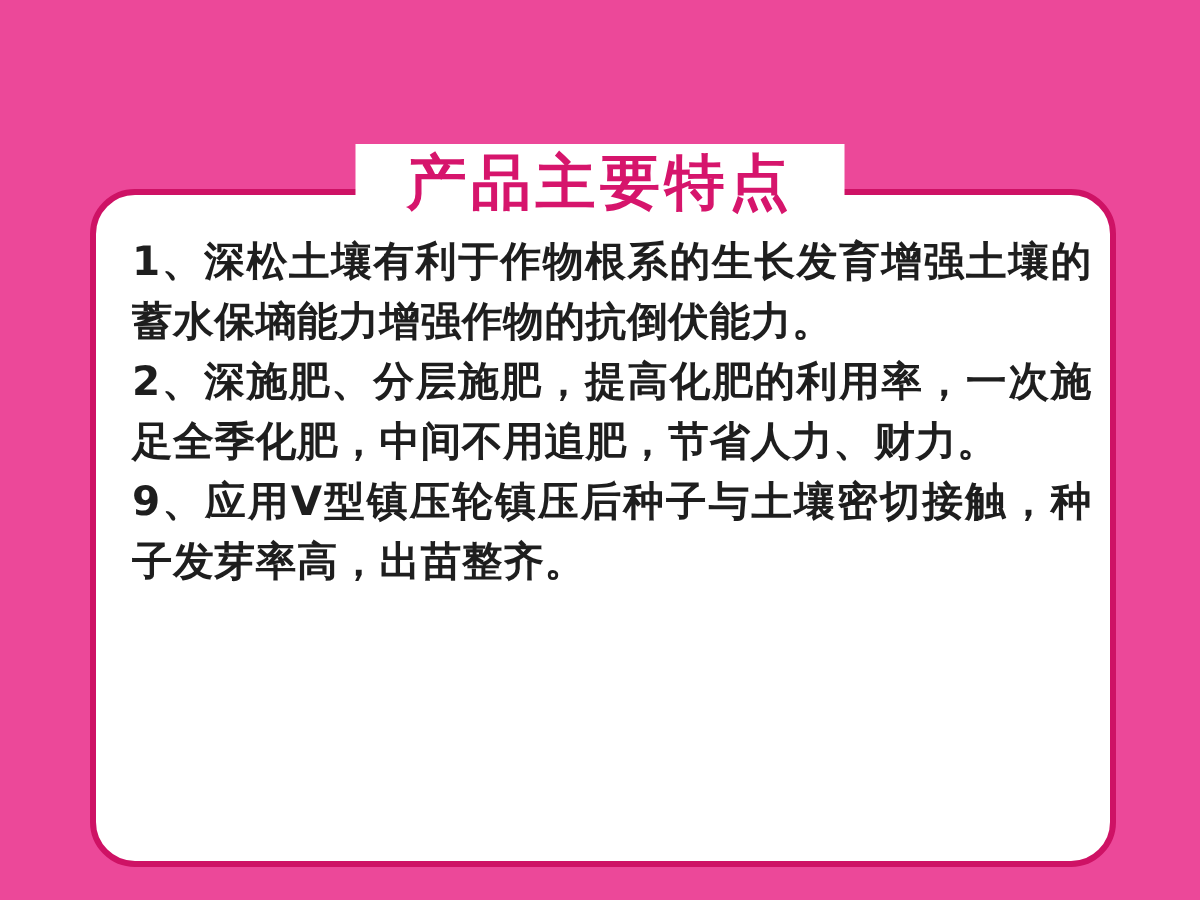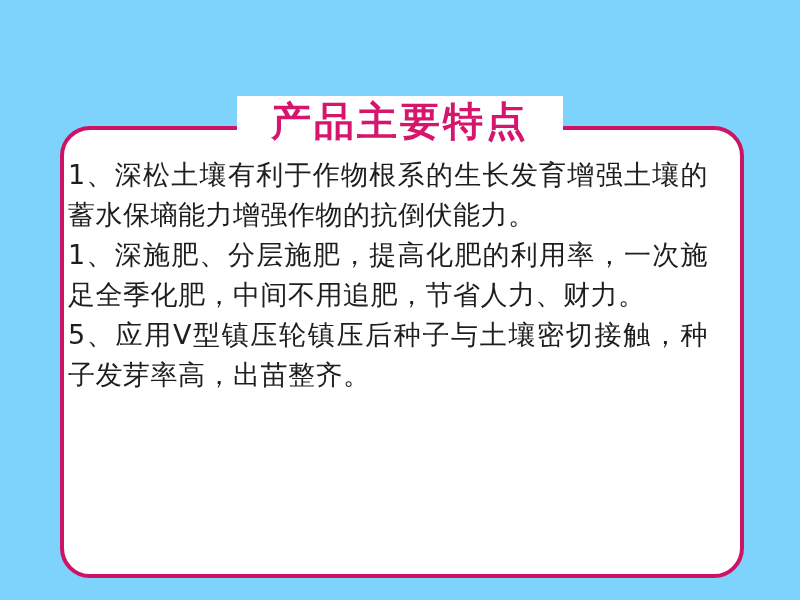--- a/index.html
+++ b/index.html
@@ -10,21 +10,21 @@
   * { margin: 0; padding: 0; box-sizing: border-box; }
   html, body {
     width: 800px; height: 600px;
     background: #ffffff;
     font-family: "DejaVu Sans", "Liberation Sans", sans-serif;
     overflow: hidden;
   }
   .stage {
     position: relative;
     width: 800px; height: 600px;
-    background: #7dd3fc;
+    background: #ec4899;
   }
   .feature-panel {
     position: absolute;
     left: 60px; top: 126px;
     width: 684px; height: 452px;
     border: 4px solid var(--accent);
     border-radius: 30px;
     background: #ffffff;
   }
   .panel-title {
@@ -37,37 +37,38 @@
     font-family: "Liberation Serif", "DejaVu Serif", serif;
     font-weight: bold;
     font-size: 40px;
     line-height: 52px;
     letter-spacing: 3px;
     color: var(--title-color);
     white-space: nowrap;
   }
   .feature-list {
     position: absolute;
-    left: 4px; top: 25px;
+    left: 24px; top: 25px;
     width: 640px;
+    font-weight: bold;
   }
   .feature-item {
     font-size: 27px;
     line-height: 40px;
     color: var(--text-color);
     text-align: justify;
     letter-spacing: 0.5px;
   }
 </style>
 </head>
 <body>
 
 <div class="stage">
   <div class="panel-title">产品主要特点</div>
 
   <div class="feature-panel">
     <div class="feature-list">
       <p class="feature-item">1、深松土壤有利于作物根系的生长发育增强土壤的蓄水保墒能力增强作物的抗倒伏能力。</p>
-      <p class="feature-item">1、深施肥、分层施肥，提高化肥的利用率，一次施足全季化肥，中间不用追肥，节省人力、财力。</p>
-      <p class="feature-item">5、应用V型镇压轮镇压后种子与土壤密切接触，种子发芽率高，出苗整齐。</p>
+      <p class="feature-item">2、深施肥、分层施肥，提高化肥的利用率，一次施足全季化肥，中间不用追肥，节省人力、财力。</p>
+      <p class="feature-item">9、应用V型镇压轮镇压后种子与土壤密切接触，种子发芽率高，出苗整齐。</p>
     </div>
   </div>
 </div>
 
 </body></html>

